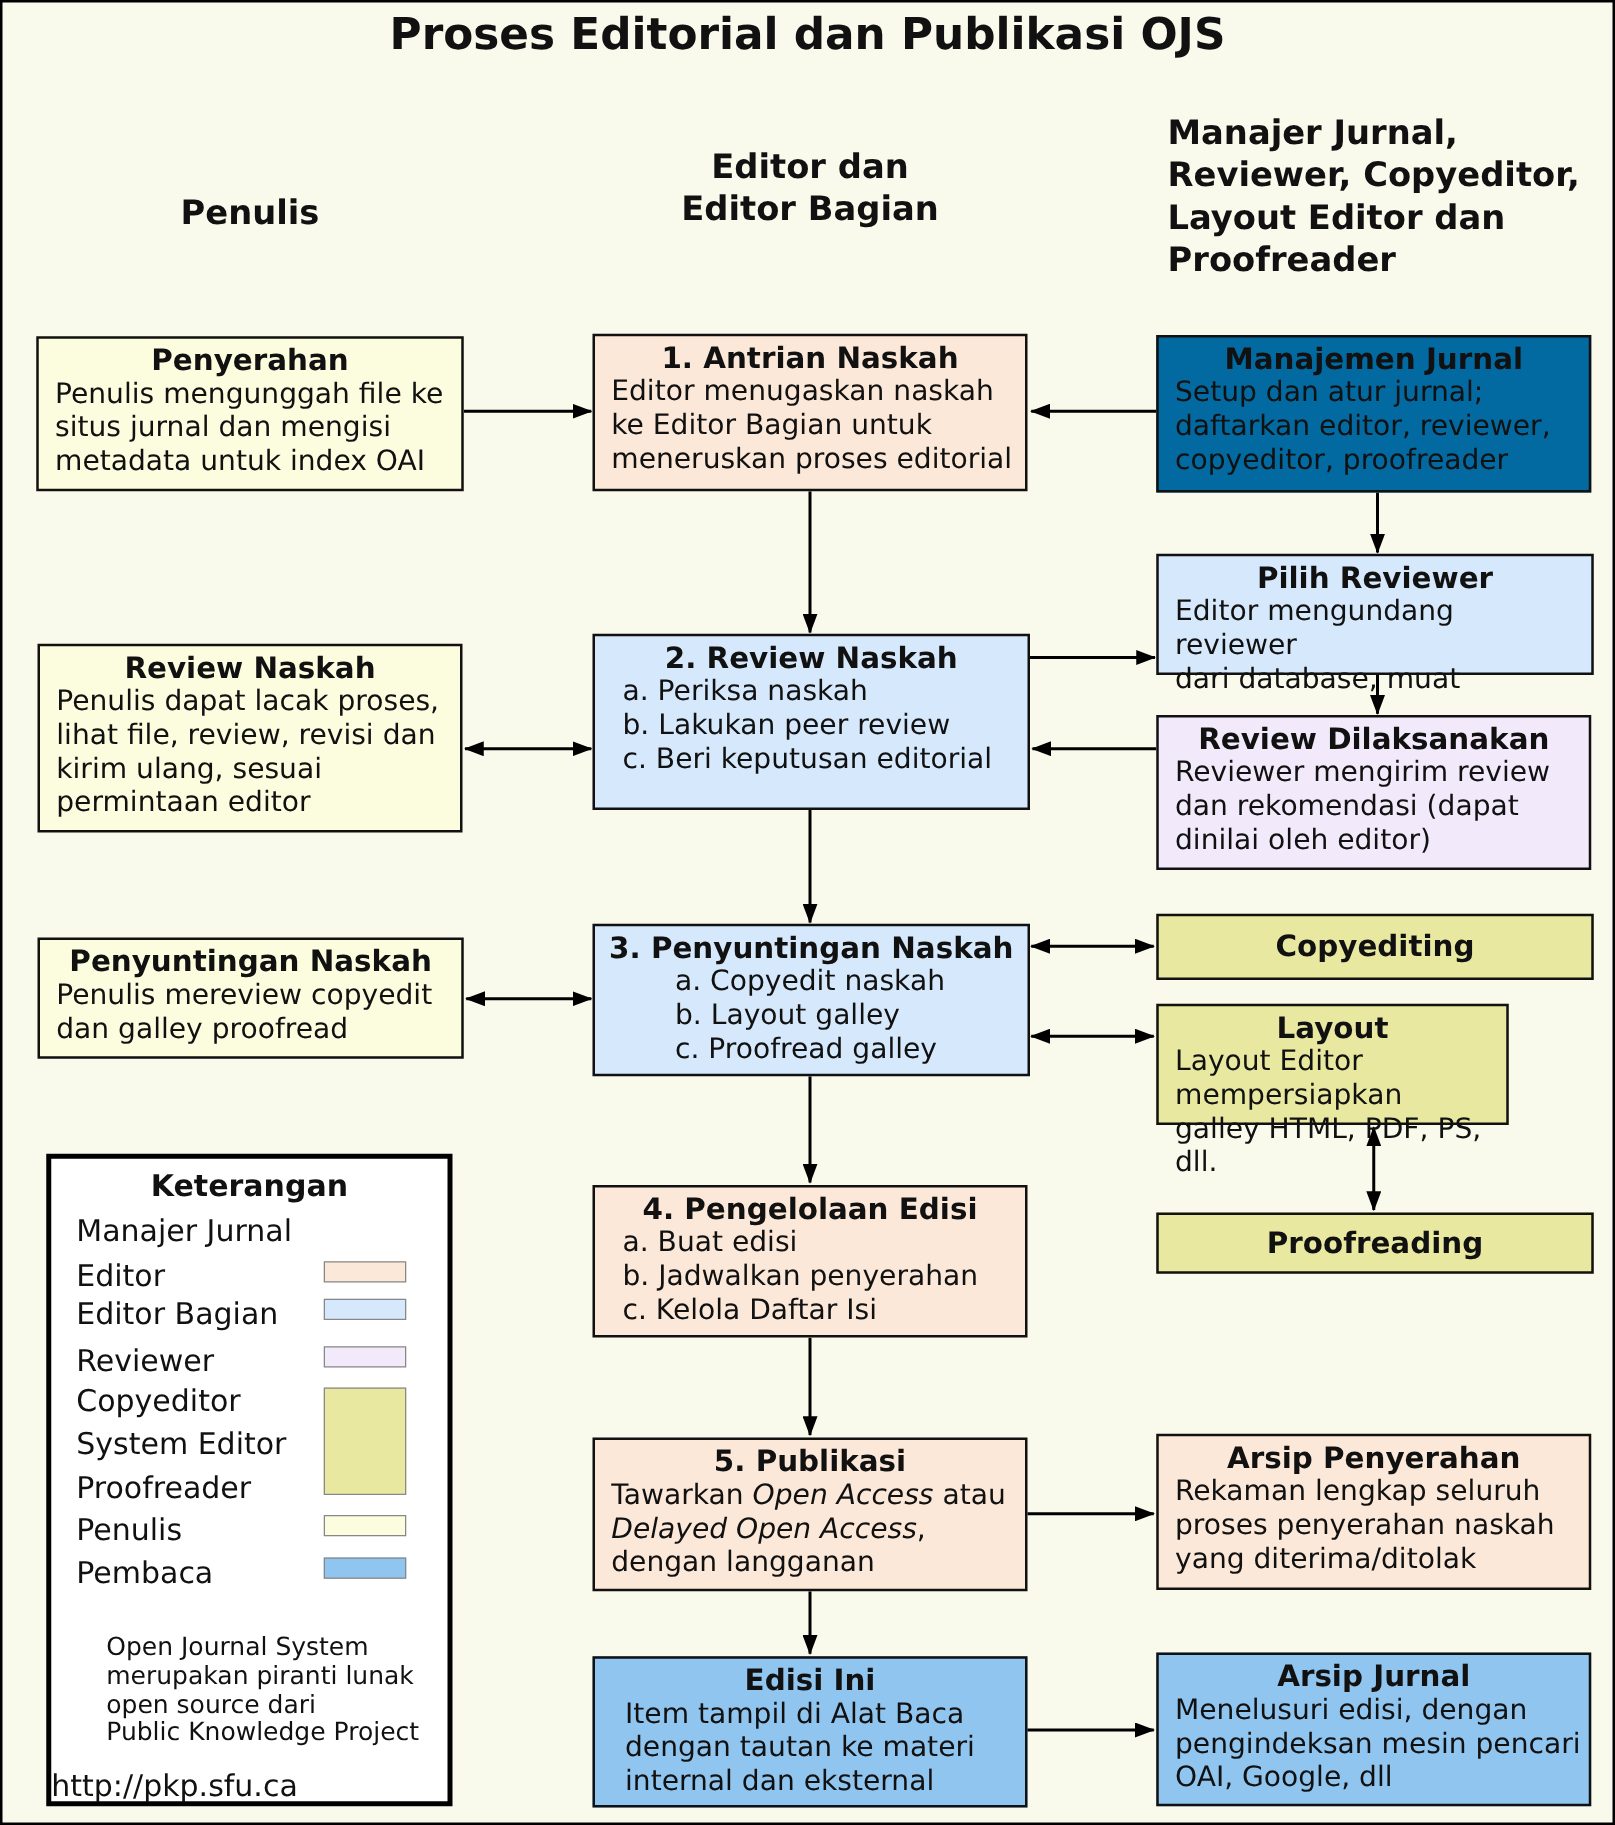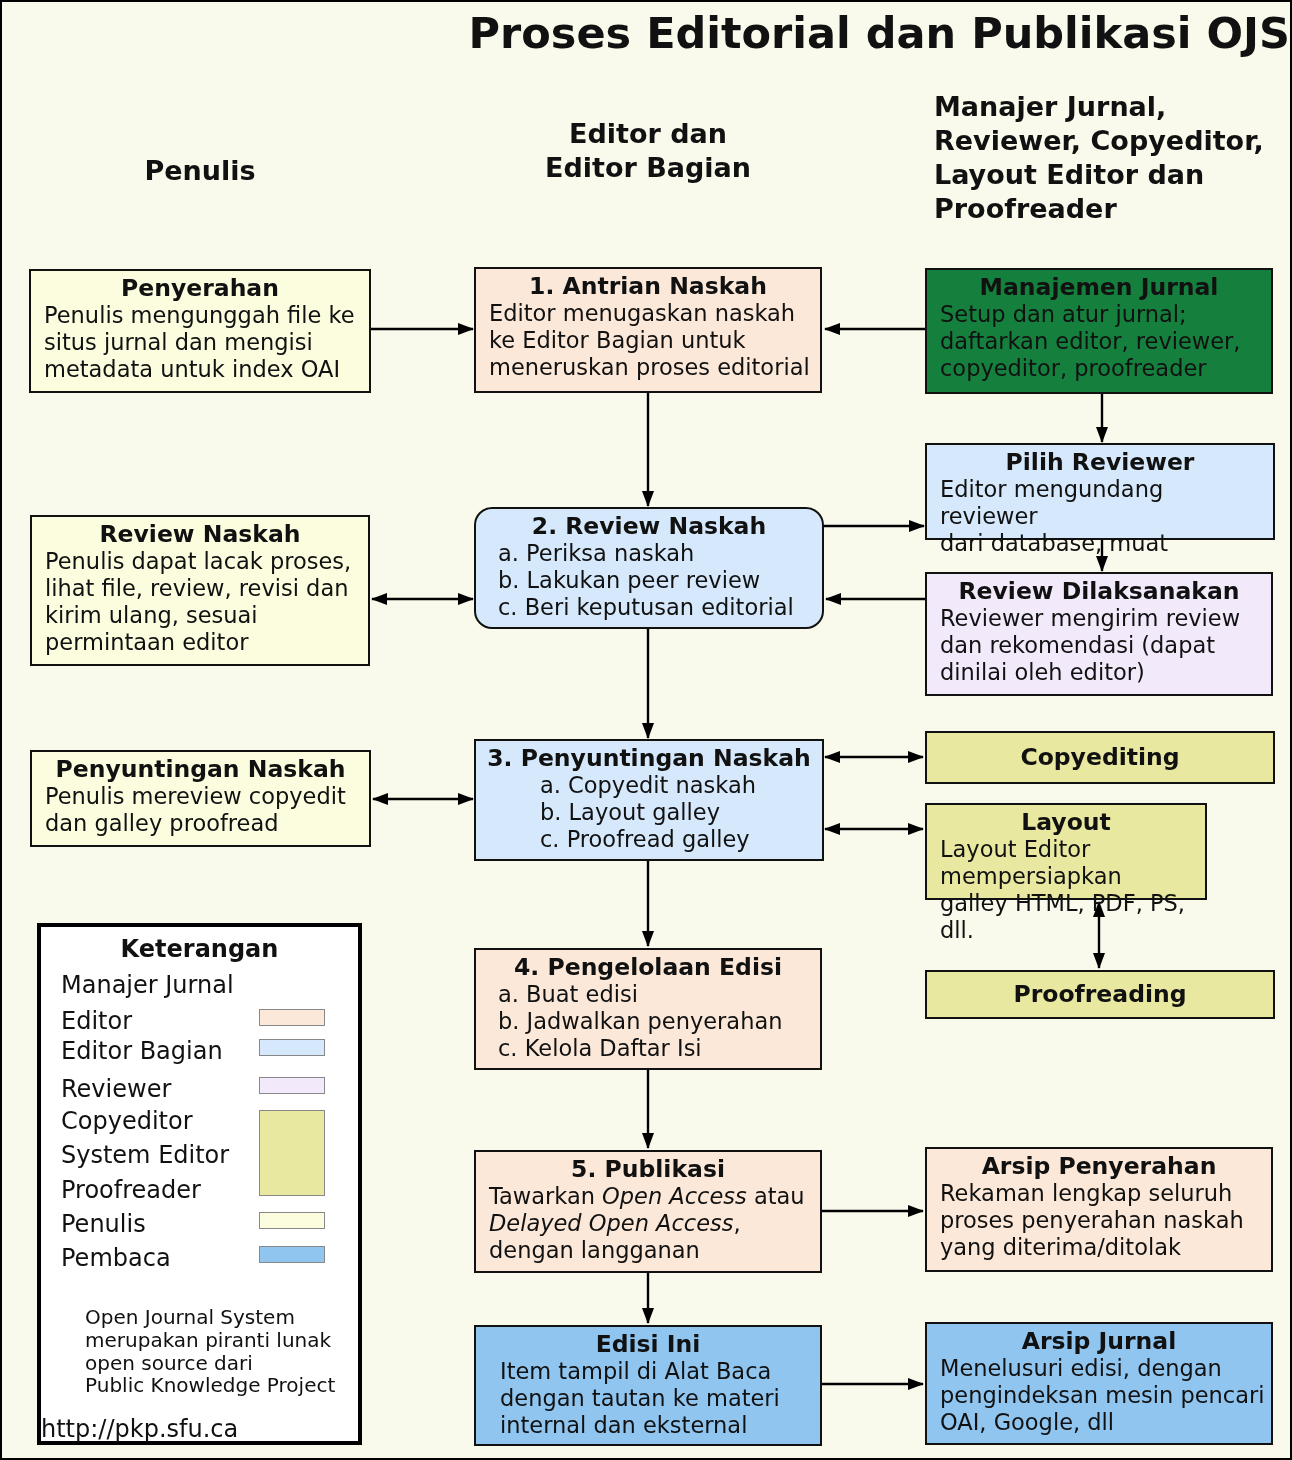--- a/index.html
+++ b/index.html
@@ -8,21 +8,21 @@
     width:1292px;height:1460px;
     background:#FAFAEC;
     border:2px solid #000;
     box-sizing:border-box;
     font-family:"DejaVu Sans","Liberation Sans",sans-serif;
     color:#111;
     overflow:hidden;
   }
   #diagram-title{
     position:absolute;top:6px;left:0;width:100%;
-    text-align:right;font-size:43px;font-weight:700;
+    text-align:center;font-size:35px;font-weight:700;
   }
   .col-head{
     position:absolute;font-weight:700;font-size:27px;line-height:1.26;
     white-space:pre-line;
   }
   #head-penulis{left:27px;top:152px;width:342px;text-align:center;}
   #head-editor{left:472px;top:115px;width:348px;text-align:center;}
   #head-manajer{left:932px;top:88px;width:356px;text-align:left;}
 
   .fbox{
@@ -36,30 +36,30 @@
   .pad-lg .box-body{padding-left:24px;}
   .title-only{display:flex;align-items:center;justify-content:center;}
   .title-only .box-title{padding-top:0;}
 
   .c-penulis{background:#FCFCDE;}
   .c-editor{background:#FBE8D8;}
   .c-editor-bagian{background:#D6E8FB;}
   .c-reviewer{background:#F2EAFB;}
   .c-copyeditor{background:#E8E8A0;}
   .c-pembaca{background:#90C5F0;}
-  .c-manajer{background:#15803d;}
+  .c-manajer{background:#0369a1;}
 
   
   #b-penyerahan{left:27px;top:267px;width:342px;height:124px;}
   #b-antrian{left:472px;top:265px;width:348px;height:126px;}
   #b-manajemen{left:923px;top:266px;width:348px;height:126px;}
   #b-pilih-reviewer{left:923px;top:441px;width:350px;height:97px;}
   #b-review-dilaksanakan{left:923px;top:570px;width:348px;height:124px;}
   #b-review-naskah-penulis{left:28px;top:513px;width:340px;height:151px;}
-  #b-review-naskah{left:472px;top:505px;width:350px;height:122px;border-radius:18px;}
+  #b-review-naskah{left:472px;top:505px;width:350px;height:141px;}
   #b-penyuntingan{left:472px;top:737px;width:350px;height:122px;}
   #b-penyuntingan-penulis{left:28px;top:748px;width:341px;height:97px;}
   #b-copyediting{left:923px;top:729px;width:350px;height:53px;}
   #b-layout{left:923px;top:801px;width:282px;height:97px;}
   #b-proofreading{left:923px;top:968px;width:350px;height:49px;}
   #b-pengelolaan{left:472px;top:946px;width:348px;height:122px;}
   #b-publikasi{left:472px;top:1148px;width:348px;height:123px;}
   #b-arsip-penyerahan{left:923px;top:1145px;width:348px;height:125px;}
   #b-edisi-ini{left:472px;top:1323px;width:348px;height:121px;}
   #b-arsip-jurnal{left:923px;top:1320px;width:348px;height:123px;}

